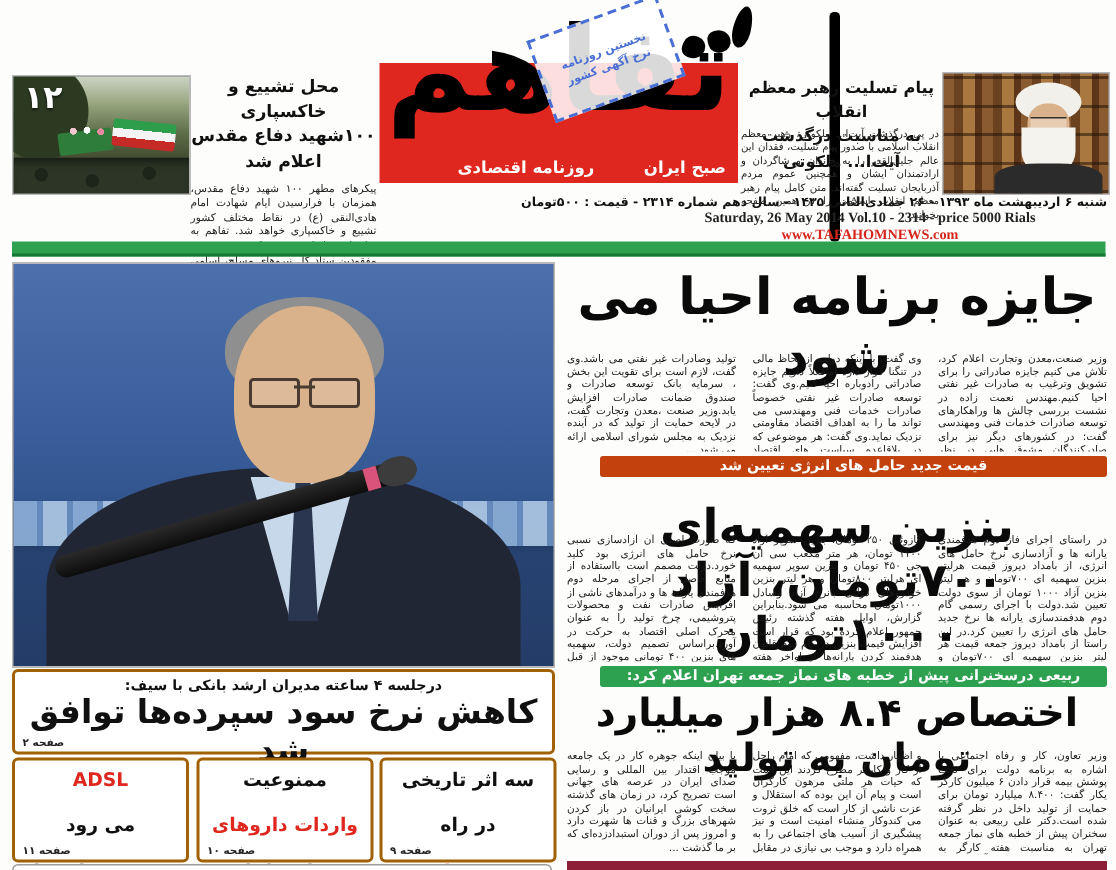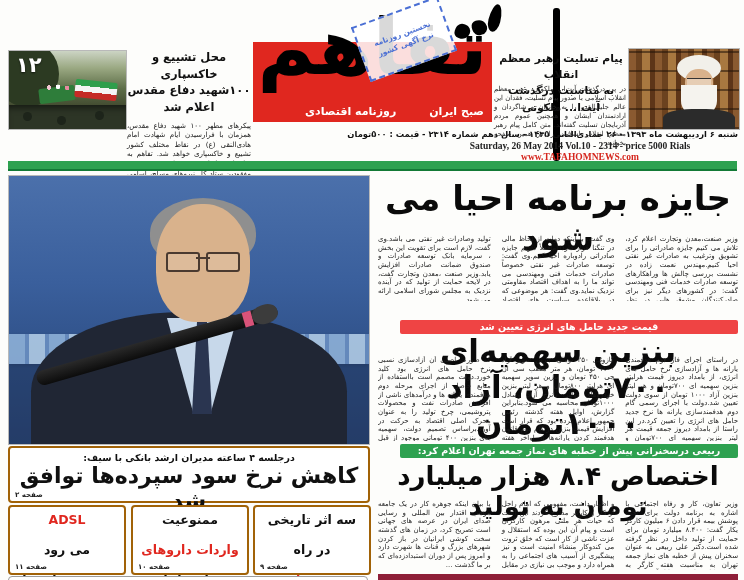--- a/index.html
+++ b/index.html
@@ -109,21 +109,21 @@
   .headline{left:378px;width:360px;font-weight:bold;color:#0a0a0a;text-align:center;letter-spacing:-1px;}
   #headline1{top:178px;font-size:34px;}
   #headline2{top:333px;font-size:31px;}
   #headline3{top:461px;font-size:26px;}
   .colwrap{left:378px;width:360px;display:flex;flex-direction:row;direction:rtl;gap:11px;}
   .colwrap .col{flex:1;font-size:7px;line-height:1.24;color:#1a1a1a;}
   #cols1{top:235px;height:66px;overflow:hidden;}
   #cols2{top:356px;height:85px;overflow:hidden;}
   #cols3{top:500px;height:70px;overflow:hidden;}
   .kicker{left:400px;width:338px;height:14px;color:#fff;font-size:9.5px;font-weight:bold;text-align:center;line-height:14px;border-radius:2px;}
-  #kicker1{top:304px;background:#ef4444;margin-top:16px;}
+  #kicker1{top:304px;background:#c2410c;}
   #kicker2{top:444px;background:#2ea150;}
   #bottom-bar{left:378px;top:574px;width:360px;height:6px;background:#8e1f38;}
 </style>
 </head>
 <body>
 
 <div class="abs photo-frame" id="funeral-photo">
   <div class="fun-bg"></div>
   <div class="fun-tree"></div>
   <div class="fun-coffin-green"></div>

